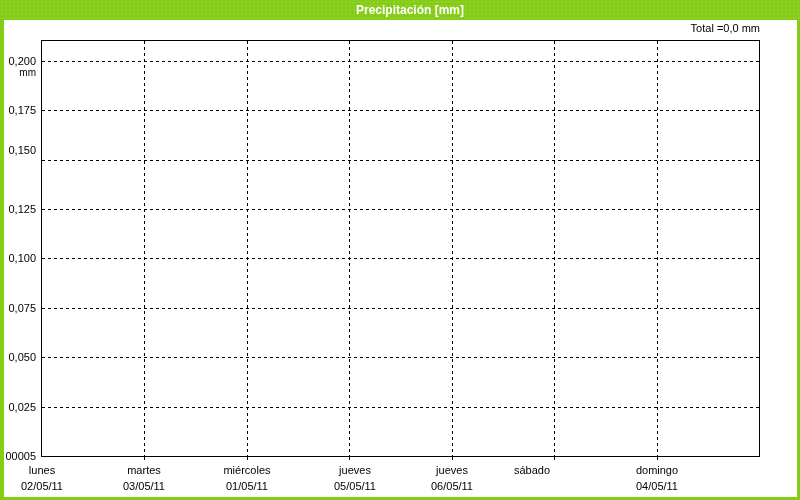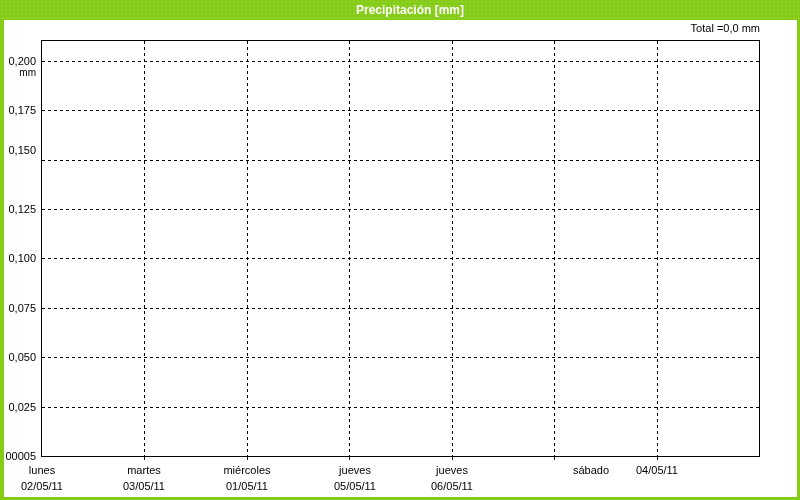--- a/index.html
+++ b/index.html
@@ -171,20 +171,21 @@
         <div>01/05/11</div>
       </div>
       <div class="xlab" style="left: 300px;">
         <div>jueves</div>
         <div>05/05/11</div>
       </div>
       <div class="xlab" style="left: 397px;">
         <div>jueves</div>
         <div>06/05/11</div>
       </div>
-      <div class="xlab" style="left: 499px; text-align: right;">
+      <div class="xlab" style="left: 477px;">
         <div>sábado</div>
       </div>
       <div class="xlab" style="left: 602px;">
+        <div>domingo</div>
         <div>04/05/11</div>
       </div>
     </div>
 </div>
 
 </body></html>

